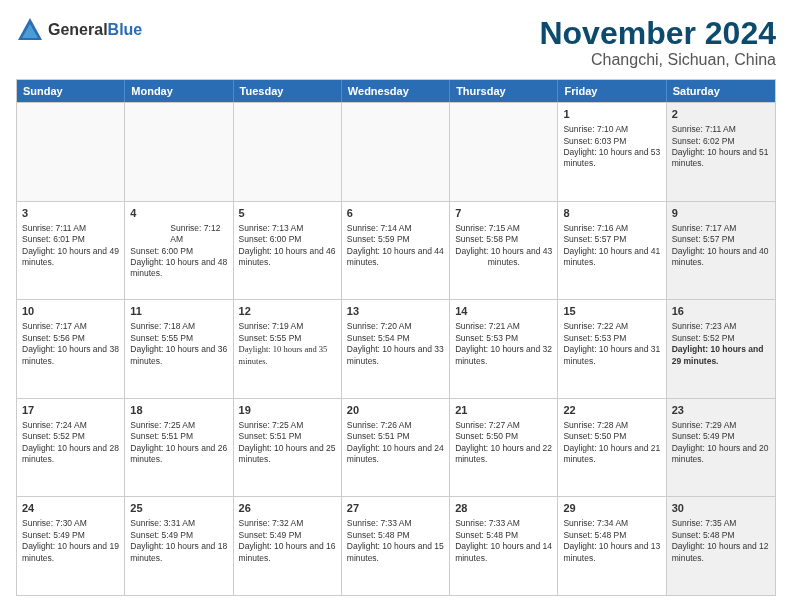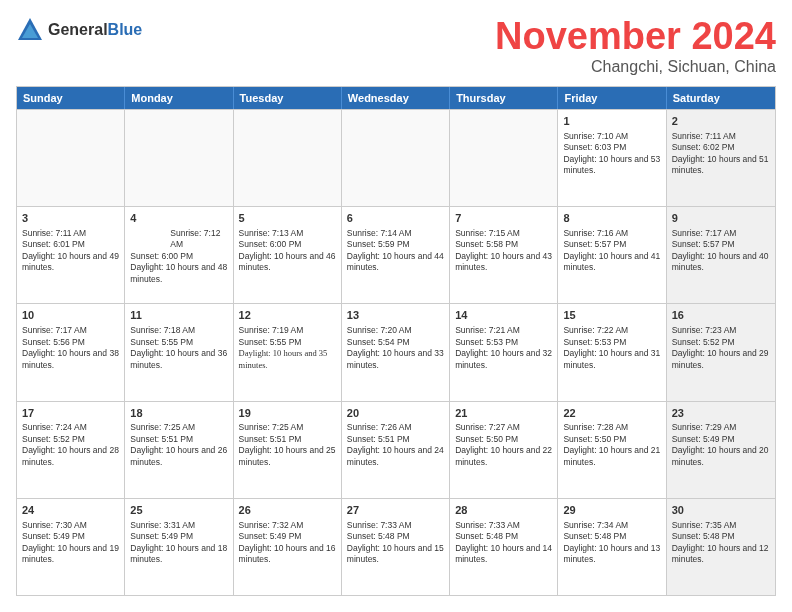--- a/index.html
+++ b/index.html
@@ -44,23 +44,23 @@
       color: #2a6db5;
     }
     .logo-icon {
       width: 28px;
       height: 28px;
     }
     .title-block {
       text-align: right;
     }
     .month-title {
-      font-size: 38px;
-      font-weight: bold;
-      color: #ef4444;
+      font-size: 32px;
+      font-weight: bold;
+      color: #0c4a6e;
       line-height: 1.1;
       margin-left: 30px;
     }
     .location {
       font-size: 16px;
       color: #555;
     }
     .calendar {
       flex: 1;
       display: flex;
@@ -184,21 +184,21 @@
           <div class="cal-cell">
             <span class="day-num">6</span>
             <span style="display: block;">Sunrise: 7:14 AM</span>
             <span style="display: block;">Sunset: 5:59 PM</span>
             <span style="display: block;">Daylight: 10 hours and 44 minutes.</span>
           </div>
           <div class="cal-cell">
             <span class="day-num">7</span>
             <span style="display: block;">Sunrise: 7:15 AM</span>
             <span style="display: block;">Sunset: 5:58 PM</span>
-            <span style="display: block;">Daylight: 10 hours and 43 minutes.</span>
+            <span style="display: block; text-align: center;">Daylight: 10 hours and 43 minutes.</span>
           </div>
           <div class="cal-cell">
             <span class="day-num">8</span>
             <span style="display: block;">Sunrise: 7:16 AM</span>
             <span style="display: block;">Sunset: 5:57 PM</span>
             <span style="display: block;">Daylight: 10 hours and 41 minutes.</span>
           </div>
           <div class="cal-cell shaded">
             <span class="day-num">9</span>
             <span style="display: block;">Sunrise: 7:17 AM</span>
@@ -240,21 +240,21 @@
           <div class="cal-cell">
             <span class="day-num">15</span>
             <span style="display: block;">Sunrise: 7:22 AM</span>
             <span style="display: block;">Sunset: 5:53 PM</span>
             <span style="display: block;">Daylight: 10 hours and 31 minutes.</span>
           </div>
           <div class="cal-cell shaded">
             <span class="day-num">16</span>
             <span style="display: block;">Sunrise: 7:23 AM</span>
             <span style="display: block;">Sunset: 5:52 PM</span>
-            <span style="display: block;">Daylight: 10 hours and 29 minutes.</span>
+            <span style="display: block; font-weight: bold;">Daylight: 10 hours and 29 minutes.</span>
           </div>
         </div>
         <div class="cal-row">
           <div class="cal-cell">
             <span class="day-num">17</span>
             <span style="display: block;">Sunrise: 7:24 AM</span>
             <span style="display: block;">Sunset: 5:52 PM</span>
             <span style="display: block;">Daylight: 10 hours and 28 minutes.</span>
           </div>
           <div class="cal-cell">

